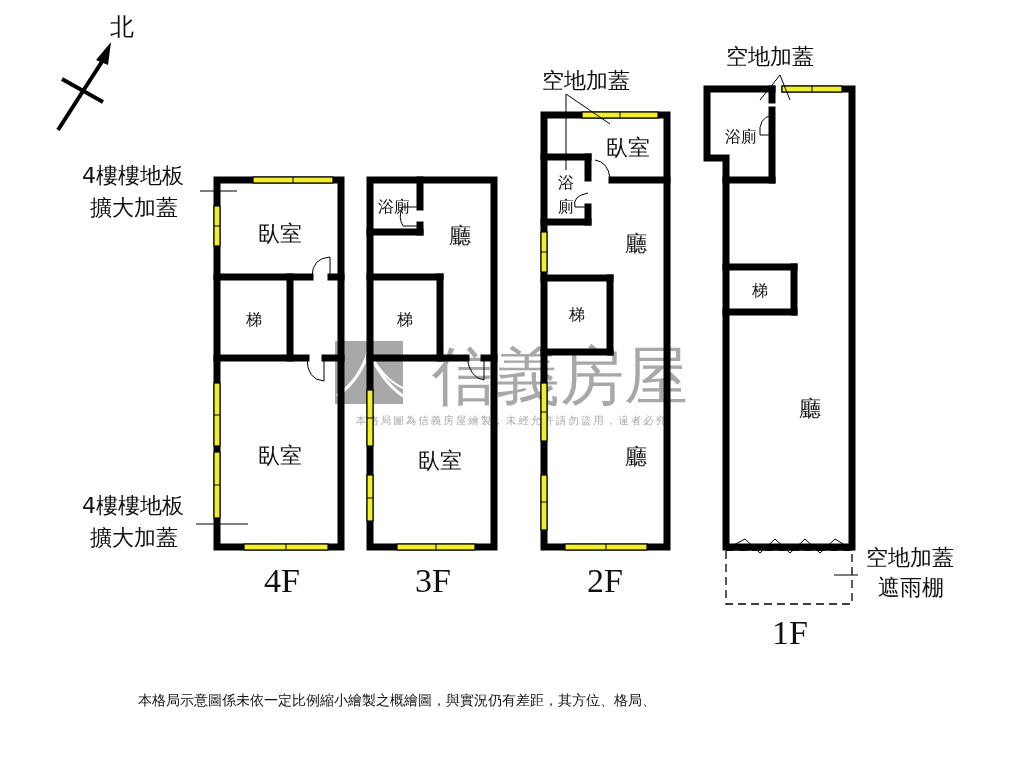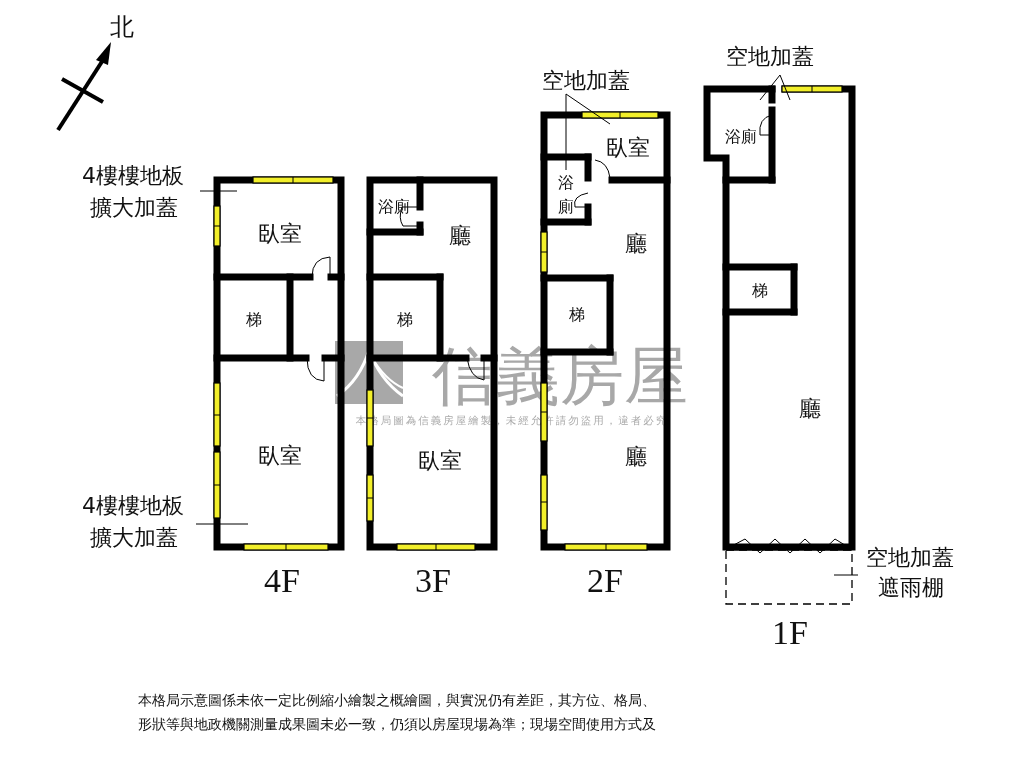--- a/index.html
+++ b/index.html
@@ -163,14 +163,13 @@
     <text class="room-sm" x="760" y="296">梯</text>
     <text class="room" x="810" y="416">廳</text>
     <text class="note" x="866" y="565">空地加蓋</text>
     <text class="note" x="878" y="595">遮雨棚</text>
     <text class="floor" x="790" y="644">1F</text>
   </g>
 </svg>
 
 <div class="disclaimer">
   <div>本格局示意圖係未依一定比例縮小繪製之概繪圖，與實況仍有差距，其方位、格局、</div>
-  <div>形狀等與地政機關測量成果圖未必一致，仍須以房屋現場為準；現場空間使用方式及</div>
 </div>
 
 </body></html>

